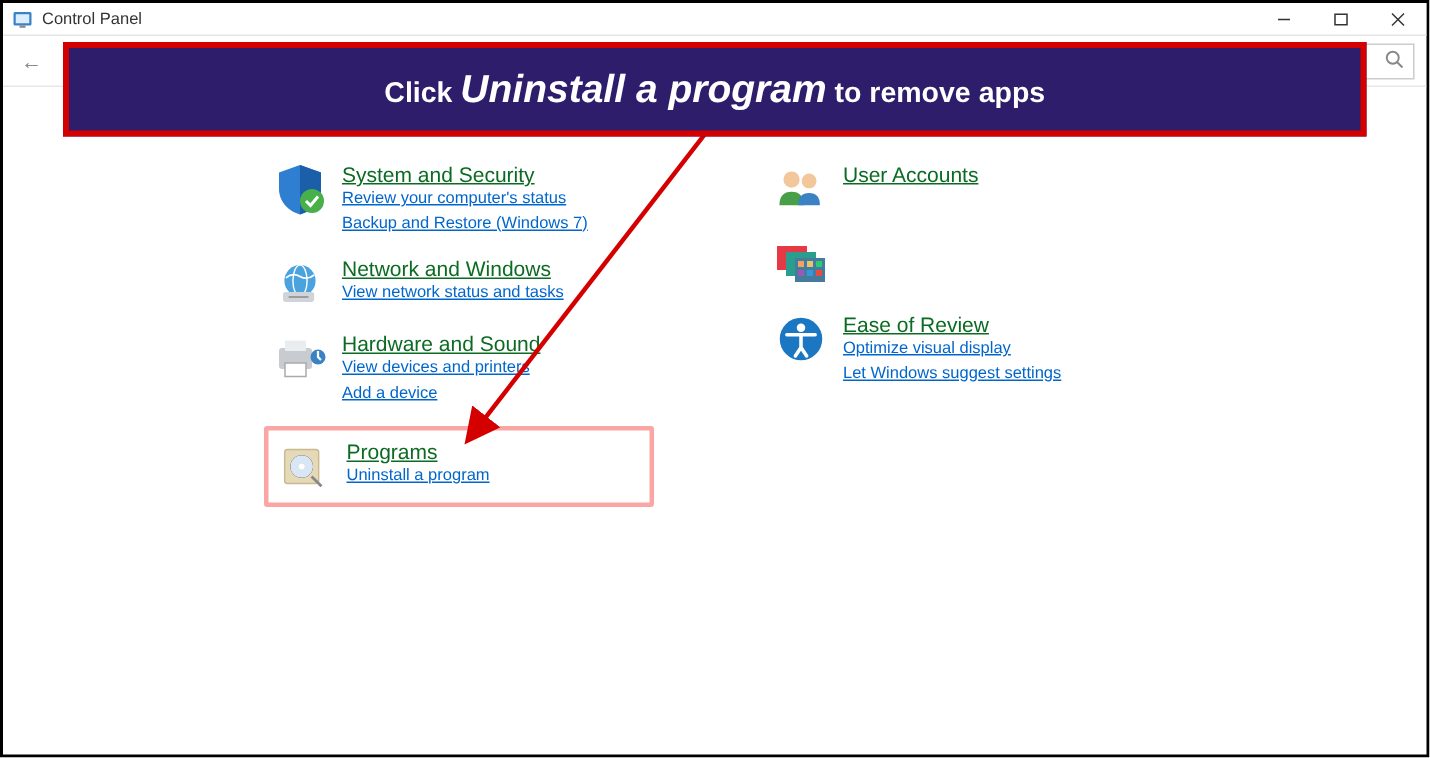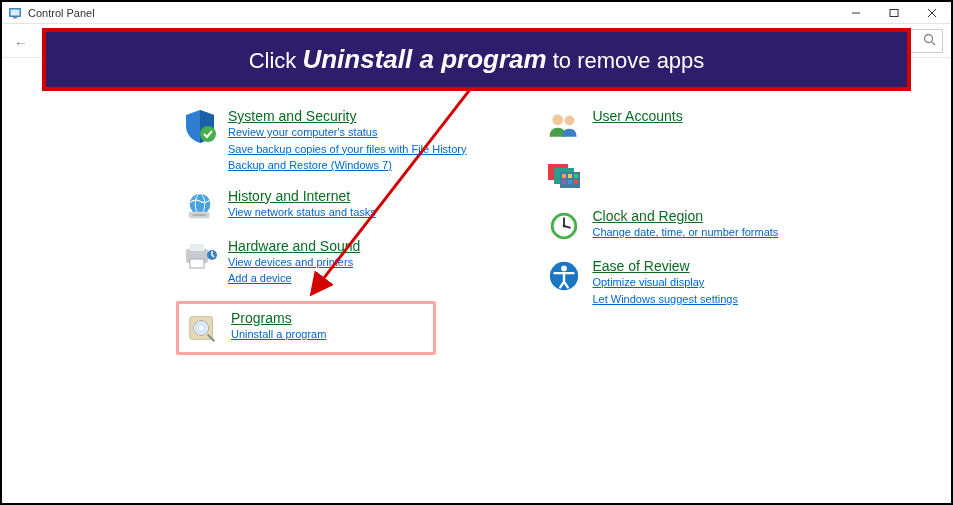--- a/index.html
+++ b/index.html
@@ -29,21 +29,21 @@
 .cat .link { font-size: 11px; color: #0066cc; line-height: 1.5; cursor: pointer; }
 .cat .link.shield::before { content: ""; display: inline-block; width: 11px; height: 11px; margin-right: 3px; vertical-align: -2px;
   background: conic-gradient(#2d7dd2 0 25%, #ffd23f 25% 50%, #2d7dd2 50% 75%, #ffd23f 75% 100%);
   clip-path: polygon(50% 0, 100% 15%, 100% 55%, 50% 100%, 0 55%, 0 15%);
 }
 .red-box { border: 3px solid #fca5a5; border-radius: 2px; }
 .box-programs { padding: 6px 40px 6px 6px; margin-left: -6px; width: 260px; }
 
 
 .callout { position: absolute; top: 26px; left: 40px; right: 40px; background: #2d1d6b; border: 4px solid #d40000; padding: 12px 18px; text-align: center; color: #fff; z-index: 20; }
-.callout .t1 { font-size: 22px; font-weight: 400; }
+.callout .t1 { font-size: 19px; font-weight: 700; }
 .callout .t2 { font-size: 26px; font-weight: 700; font-style: italic; }
 .arrow-svg { position: absolute; left: 0; top: 0; width: 100%; height: 100%; pointer-events: none; z-index: 15; }
 
 
 .i-shield { width: 36px; height: 36px; }
 .i-net { width: 34px; height: 34px; }
 .i-hw { width: 36px; height: 30px; }
 .i-prog { width: 34px; height: 34px; }
 .i-users { width: 38px; height: 34px; }
 .i-appear { width: 36px; height: 28px; }
@@ -143,37 +143,36 @@
             <svg class="i-shield" viewBox="0 0 36 36">
               <path d="M18 2 L32 7 V18 C32 27 25 33 18 35 C11 33 4 27 4 18 V7 Z" fill="#2e7fd1"></path>
               <path d="M18 2 L32 7 V18 C32 27 25 33 18 35 V2 Z" fill="#1a5fa8"></path>
               <circle cx="26" cy="26" r="8" fill="#47b04b"></circle>
               <path d="M22 26 l3 3 l5 -6" stroke="#fff" stroke-width="2" fill="none"></path>
             </svg>
           </div>
           <div class="text">
             <a class="title" href="#">System and Security</a>
             <a class="link" href="#">Review your computer's status</a>
-            <a class="link" href="#">Save backup copies of your files with File History</a>
             <a class="link" href="#">Backup and Restore (Windows 7)</a>
           </div>
         </div>
 
         <div class="cat">
           <div class="icon">
             <svg class="i-net" viewBox="0 0 36 36">
               <circle cx="18" cy="16" r="11" fill="#4aa3df"></circle>
               <path d="M8 14 q5 -4 10 -1 q5 3 10 -1" stroke="#fff" stroke-width="1.2" fill="none"></path>
               <ellipse cx="18" cy="16" rx="5" ry="11" fill="none" stroke="#fff" stroke-width="1"></ellipse>
               <rect x="6" y="24" width="22" height="7" rx="2" fill="#d0d4d8"></rect>
               <line x1="10" y1="27.5" x2="24" y2="27.5" stroke="#888" stroke-width="1"></line>
             </svg>
           </div>
           <div class="text">
-            <a class="title" href="#">History and Internet</a>
+            <a class="title" href="#">Network and Windows</a>
             <a class="link" href="#">View network status and tasks</a>
           </div>
         </div>
 
         <div class="cat">
           <div class="icon">
             <svg class="i-hw" viewBox="0 0 36 30">
               <rect x="4" y="8" width="22" height="14" rx="2" fill="#c8ccd0"></rect>
               <rect x="8" y="3" width="14" height="7" fill="#e9edf0"></rect>
               <rect x="8" y="18" width="14" height="9" fill="#fff" stroke="#aaa"></rect>
@@ -231,35 +230,20 @@
               <rect x="16" y="12" width="4" height="4" fill="#f4a261"></rect>
               <rect x="22" y="12" width="4" height="4" fill="#e9c46a"></rect>
               <rect x="28" y="12" width="4" height="4" fill="#2ecc71"></rect>
               <rect x="16" y="18" width="4" height="4" fill="#9b59b6"></rect>
               <rect x="22" y="18" width="4" height="4" fill="#3498db"></rect>
               <rect x="28" y="18" width="4" height="4" fill="#e74c3c"></rect>
             </svg>
           </div>
         </div>
 
-        <div class="cat">
-          <div class="icon">
-            <svg class="i-clock" viewBox="0 0 36 36">
-              <circle cx="18" cy="18" r="14" fill="#47b04b"></circle>
-              <circle cx="18" cy="18" r="11" fill="#fff"></circle>
-              <line x1="18" y1="18" x2="18" y2="9" stroke="#333" stroke-width="2"></line>
-              <line x1="18" y1="18" x2="25" y2="20" stroke="#333" stroke-width="2"></line>
-              <circle cx="18" cy="18" r="1.5" fill="#333"></circle>
-            </svg>
-          </div>
-          <div class="text">
-            <a class="title" href="#">Clock and Region</a>
-            <a class="link" href="#">Change date, time, or number formats</a>
-          </div>
-        </div>
 
         <div class="cat">
           <div class="icon">
             <svg class="i-ease" viewBox="0 0 36 36">
               <circle cx="18" cy="18" r="15" fill="#1c77c3"></circle>
               <circle cx="18" cy="10" r="3" fill="#fff"></circle>
               <path d="M8 15 h20 M18 15 v10 M14 30 l4 -6 l4 6" stroke="#fff" stroke-width="2.5" fill="none" stroke-linecap="round"></path>
             </svg>
           </div>
           <div class="text">

